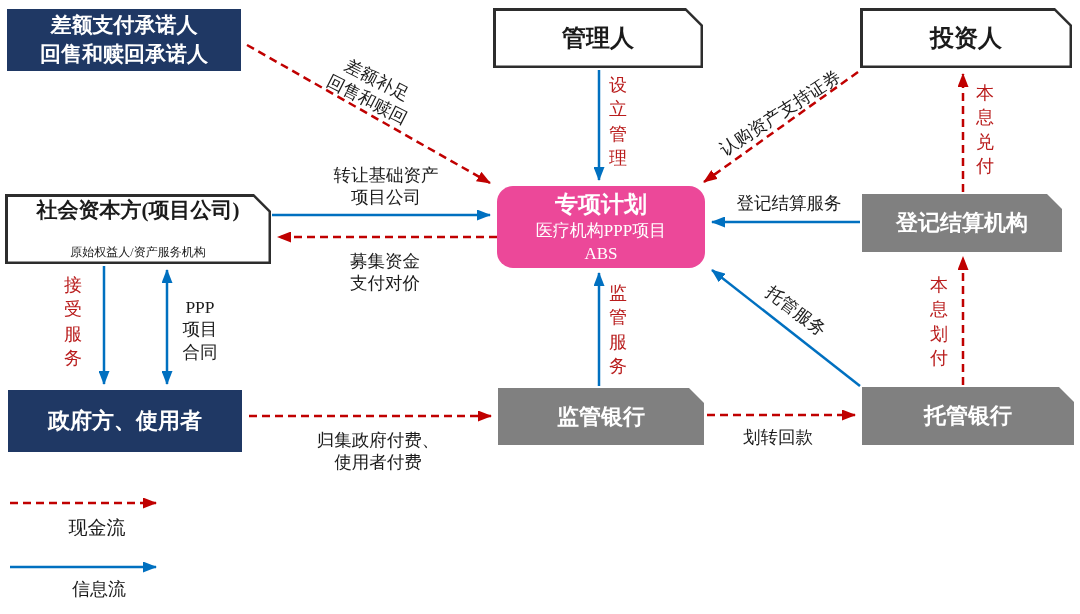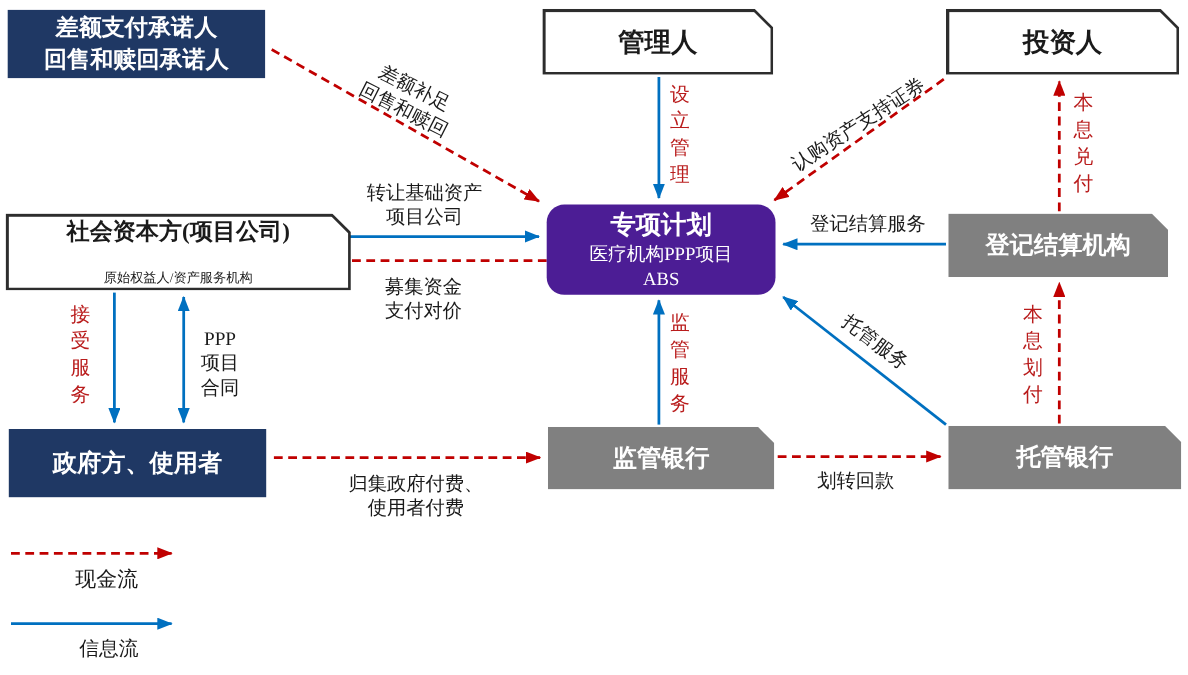--- a/index.html
+++ b/index.html
@@ -17,21 +17,21 @@
   .nb-border{position:absolute;inset:0;background:#2d2d2d;
     clip-path:polygon(0 0, calc(100% - 17px) 0, 100% 17px, 100% 100%, 0 100%);}
   .nb-fill{position:absolute;inset:2.5px;background:#ffffff;
     clip-path:polygon(0 0, calc(100% - 15.5px) 0, 100% 15.5px, 100% 100%, 0 100%);}
   .nb-gray{position:absolute;inset:0;background:#808080;
     clip-path:polygon(0 0, calc(100% - 15px) 0, 100% 15px, 100% 100%, 0 100%);}
   .nb-content{position:absolute;inset:0;display:flex;flex-direction:column;
     align-items:center;justify-content:center;text-align:center;}
 
   
-  .spvbox{background:#4c1d95;border-radius:16px;color:#fff;}
+  .spvbox{background:#ec4899;border-radius:16px;color:#fff;}
 
   
   .lbl{position:absolute;transform:translate(-50%,-50%);font-size:17.5px;
        text-align:center;line-height:1.28;white-space:pre-line;color:#1a1a1a;}
   .vlbl{position:absolute;transform:translate(-50%,-50%);font-size:18px;
         width:1.15em;line-height:1.35;word-break:break-all;text-align:center;
         white-space:normal;color:#b91c1c;}
   .rot27{transform:translate(-50%,-50%) rotate(27deg);}
   .rotm33{transform:translate(-50%,-50%) rotate(-33deg);}
   .rot37{transform:translate(-50%,-50%) rotate(37deg);}
@@ -89,21 +89,21 @@
     <div class="nb-fill"></div>
     <div class="nb-content t-bold fs24">管理人</div>
   </div>
 
   <div class="abs" style="left:860px;top:8px;width:212px;height:60px;">
     <div class="nb-border"></div>
     <div class="nb-fill"></div>
     <div class="nb-content t-bold fs24">投资人</div>
   </div>
 
-  <div class="abs" style="left:5px;top:194px;width:266px;height:70px;padding-left:48px;">
+  <div class="abs" style="left:5px;top:194px;width:266px;height:70px;">
     <div class="nb-border"></div>
     <div class="nb-fill"></div>
     <div class="nb-content">
       <div class="t-bold fs21" style="line-height:1.25;">社会资本方(项目公司)</div>
       <div class="fs19">原始权益人/资产服务机构</div>
     </div>
   </div>
 
   <div class="abs spvbox flexc" style="left:497px;top:186px;width:208px;height:82px;">
     <div class="t-bold fs23">专项计划</div>

